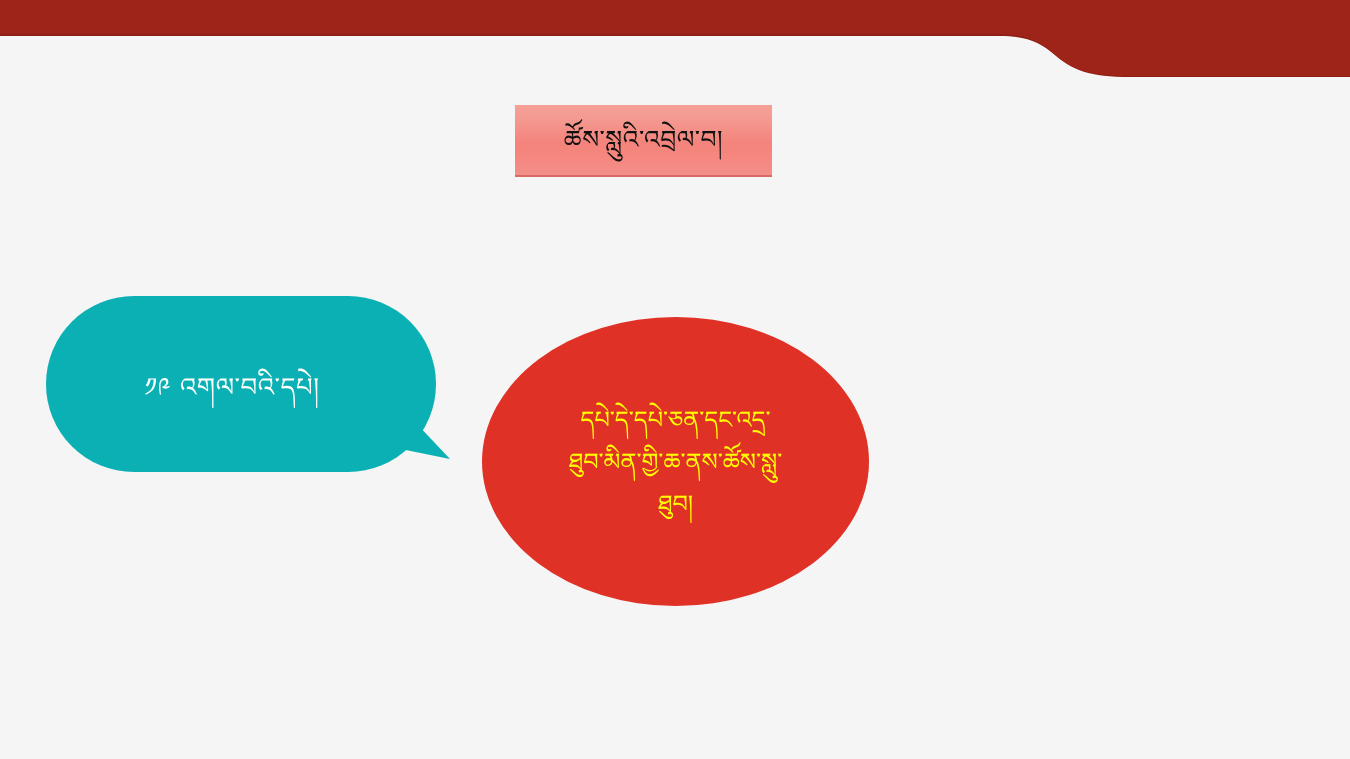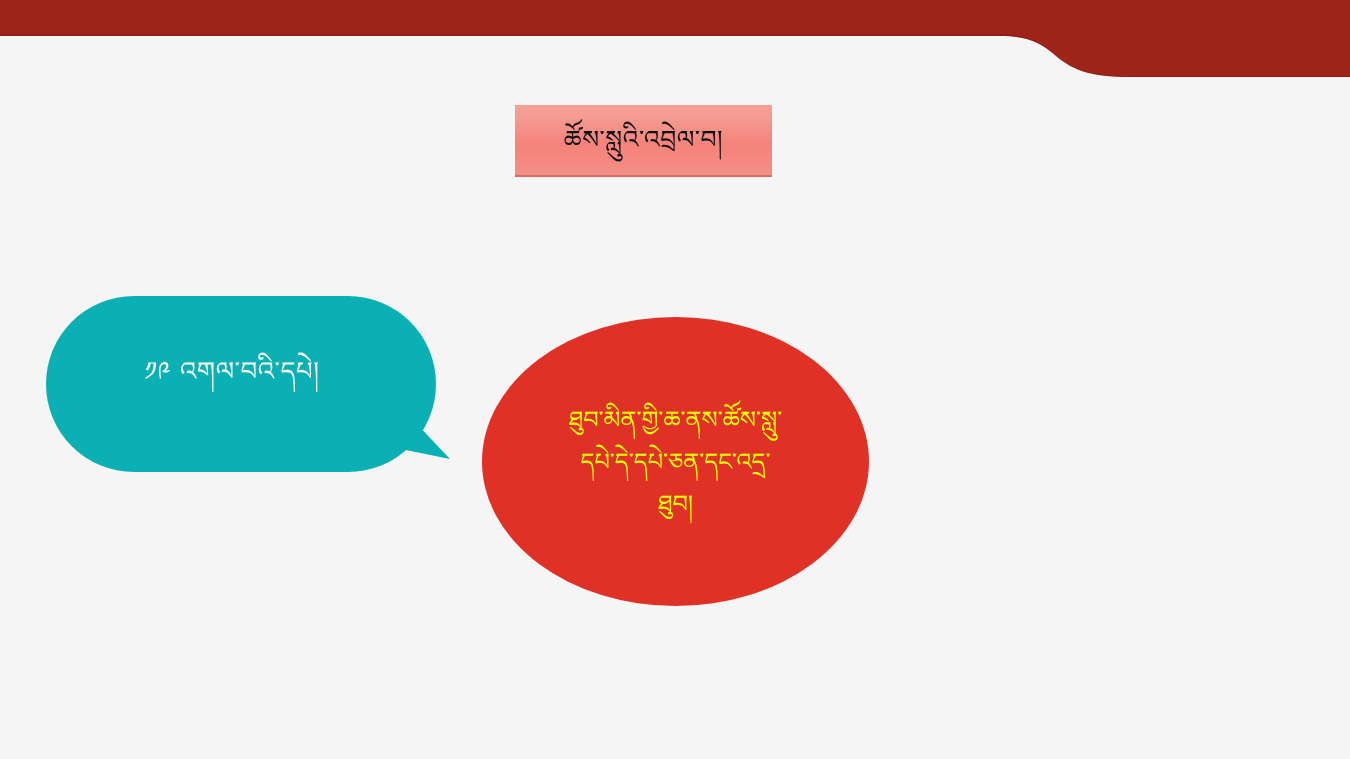--- a/index.html
+++ b/index.html
@@ -76,21 +76,21 @@
     white-space: nowrap;
     letter-spacing: 0.5px;
   }
 
   #bubble-left {
     left: 46px;
     top: 296px;
     width: 404px;
     height: 176px;
   }
-  #bubble-left .bubble-label { top: 60px; padding-right: 32px; box-sizing: border-box; }
+  #bubble-left .bubble-label { top: 76px; padding-right: 32px; box-sizing: border-box; }
 
   #bubble-right {
     left: 876px;
     top: 283px;
     width: 406px;
     height: 182px;
   }
   #bubble-right .bubble-label { top: 63px; padding-left: 34px; box-sizing: border-box; }
 
   
@@ -150,19 +150,19 @@
         <rect x="0" y="0" width="390" height="176" rx="88" ry="88" fill="#0ab0b3"></rect>
       </g>
     </svg>
     <span class="bubble-label">༡༩ འགལ་བའི་དཔེ།</span>
   </div>
 
 
   <div id="center-ellipse">
     <div class="ell-shape"></div>
     <div id="center-ellipse-text">
+      <span class="line">དཔེ་དེ་དཔེ་ཅན་དང་འདྲ་</span>
       <span class="line">ཐུབ་མིན་གྱི་ཆ་ནས་ཚོས་སླུ་</span>
-      <span class="line">དཔེ་དེ་དཔེ་ཅན་དང་འདྲ་</span>
       <span class="line">ཐུབ།</span>
     </div>
   </div>
 
 </div>
 
 </body></html>

